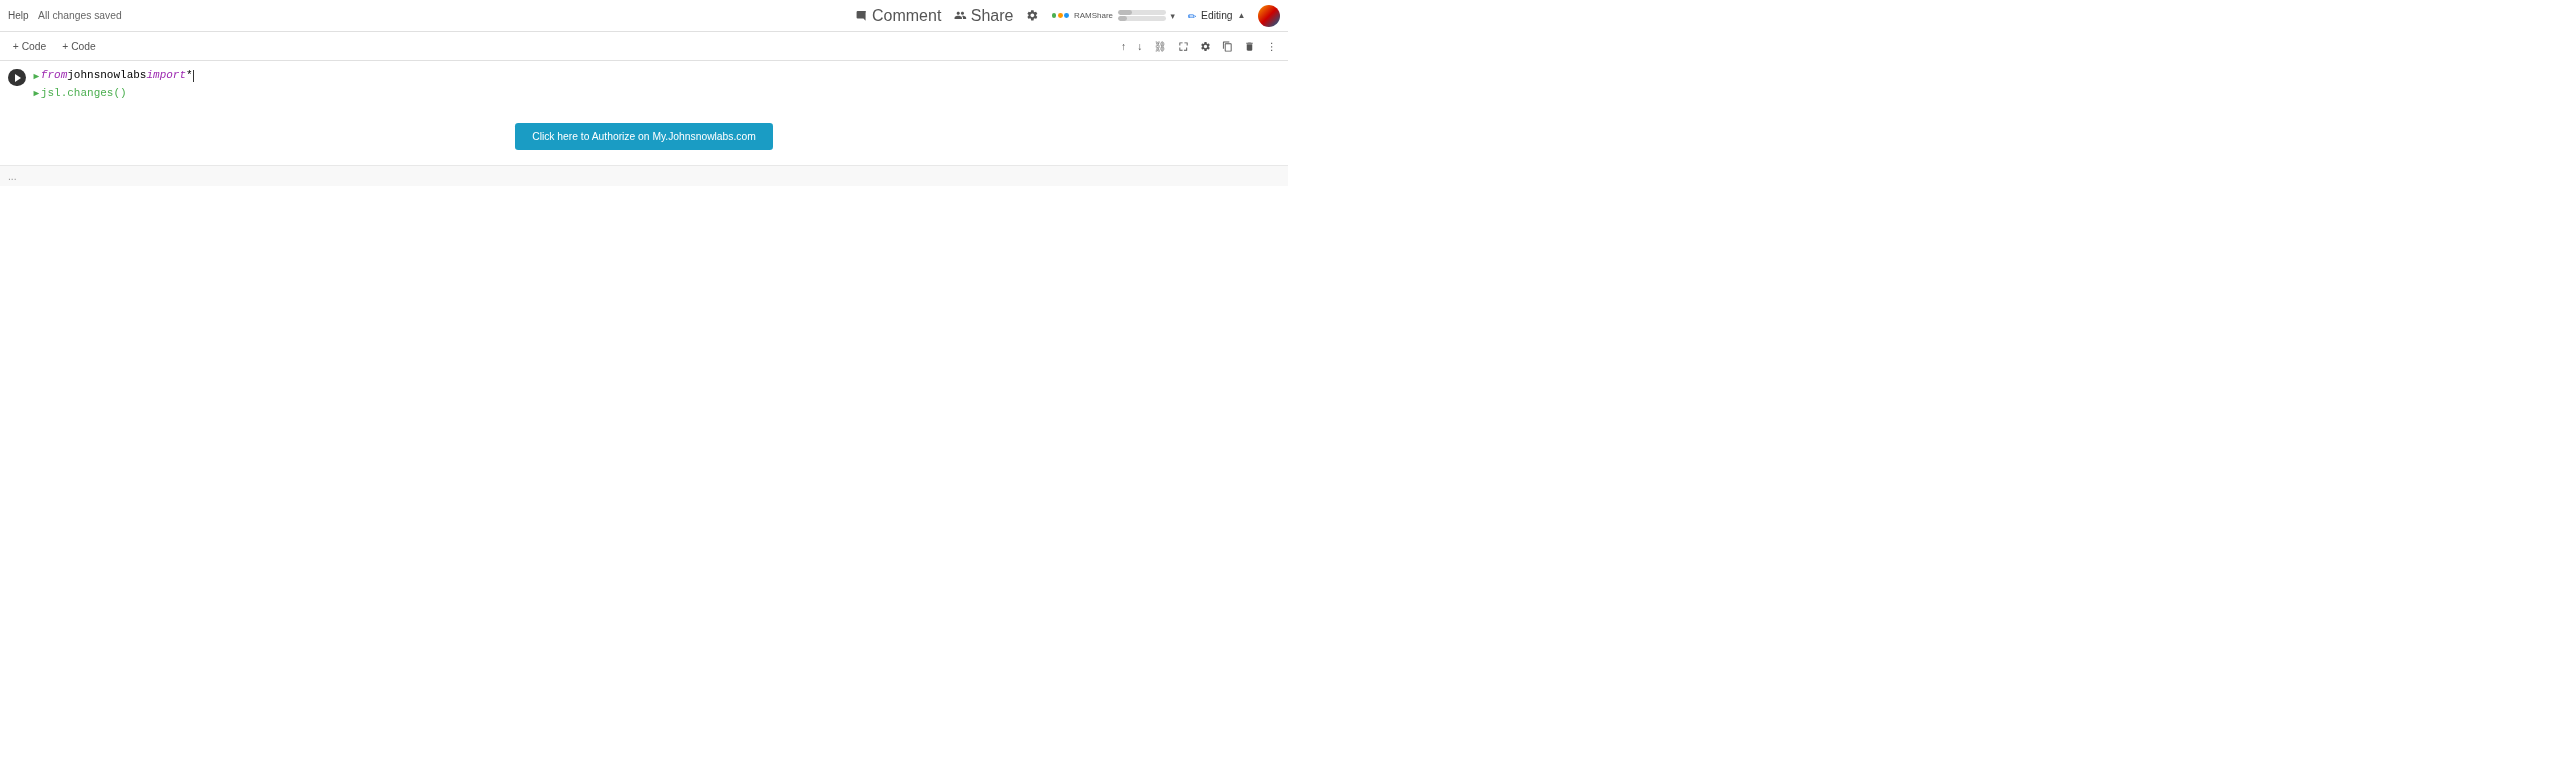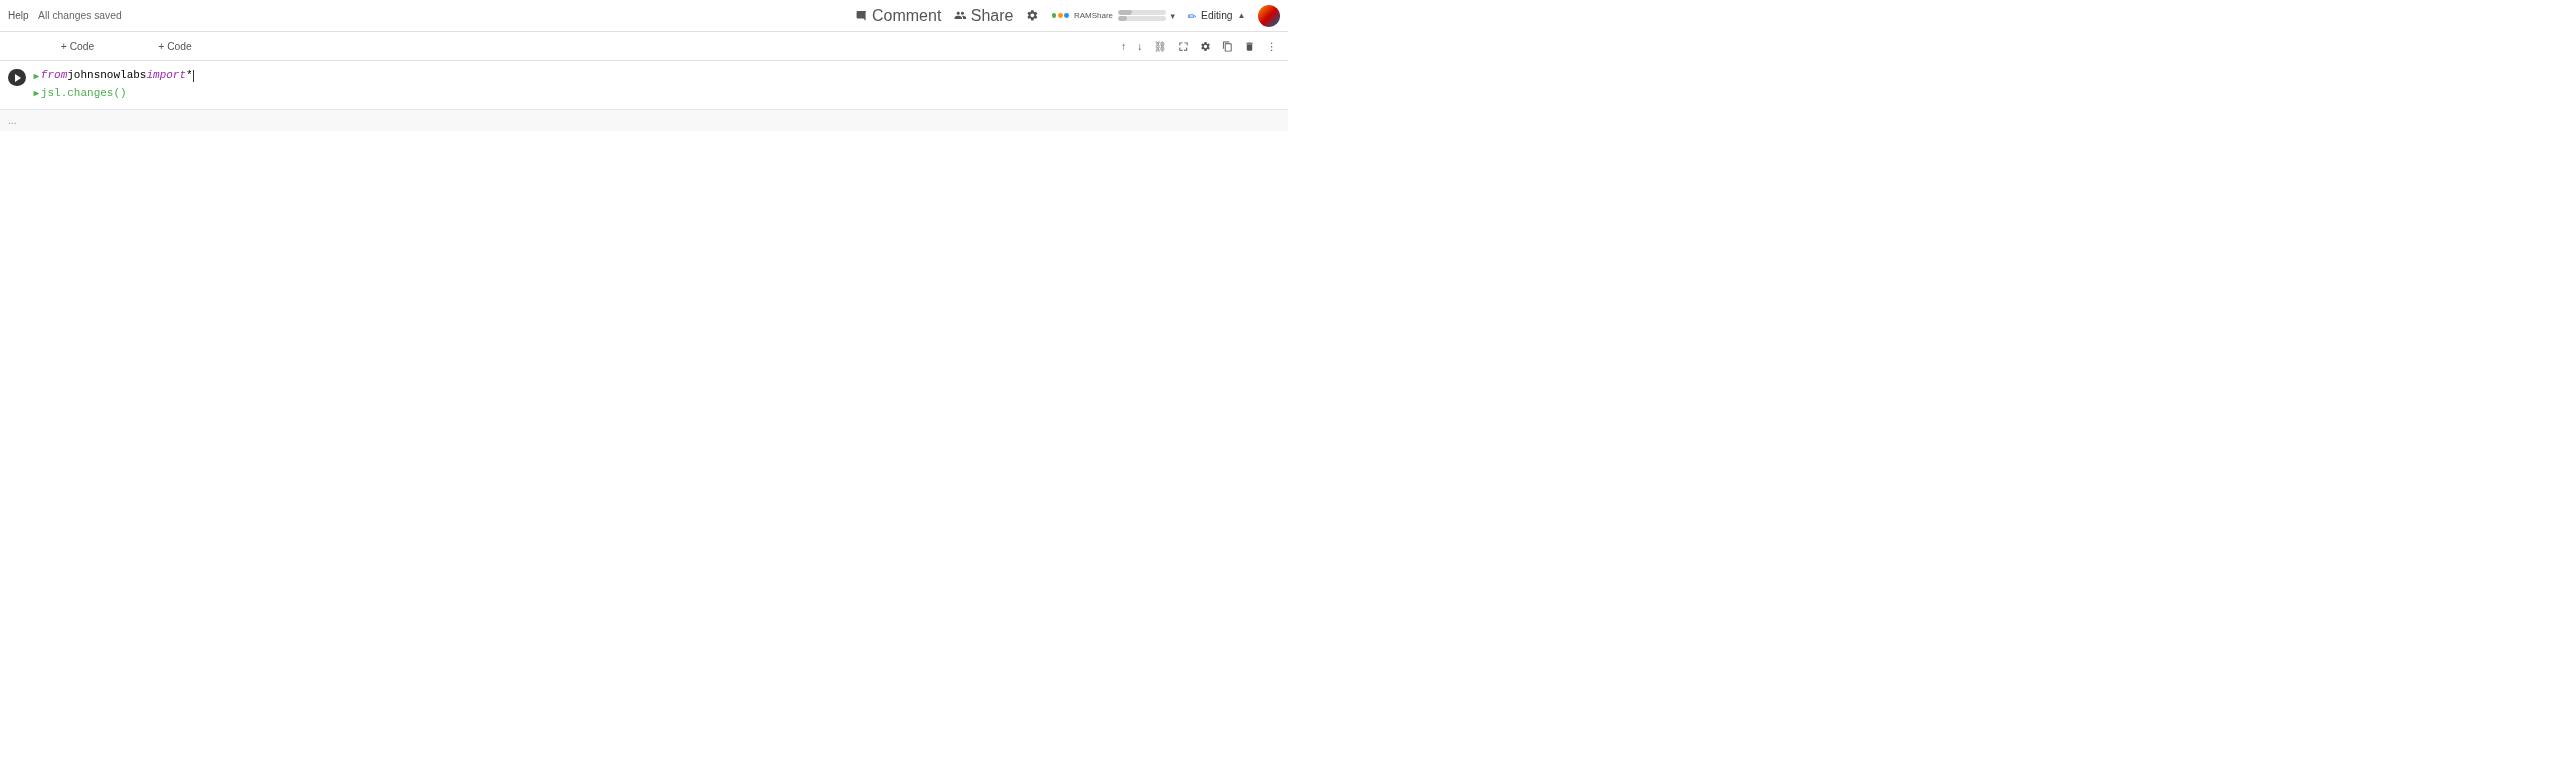--- a/index.html
+++ b/index.html
@@ -144,21 +144,20 @@
     }
     .add-btn {
       display: flex;
       align-items: center;
       gap: 2.4px;
       cursor: pointer;
       color: #555;
       font-size: 10.3px;
       padding: 2.4px 4.8px;
       border-radius: 2.4px;
-      margin-left: 48px;
     }
 
     
     .cell-toolbar {
       display: flex;
       align-items: center;
       gap: 4.8px;
     }
     .cell-toolbar-btn {
       cursor: pointer;
@@ -392,20 +391,23 @@
           <span> * </span>
           <span class="cursor-bar"></span>
         </div>
         <div class="code-line">
           <span class="green-arrow">▶</span>
           <span class="kw-jsl">jsl.changes()</span>
         </div>
       </div>
     </div>
 
+    <div class="output-area">
+      <button class="authorize-btn">Click here to Authorize on My.Johnsnowlabs.com</button>
+    </div>
   </div>
 
   <div class="add-cell-row">...</div>
 
   <div class="empty-space"></div>
 
 </div>
 
 
 </body></html>

